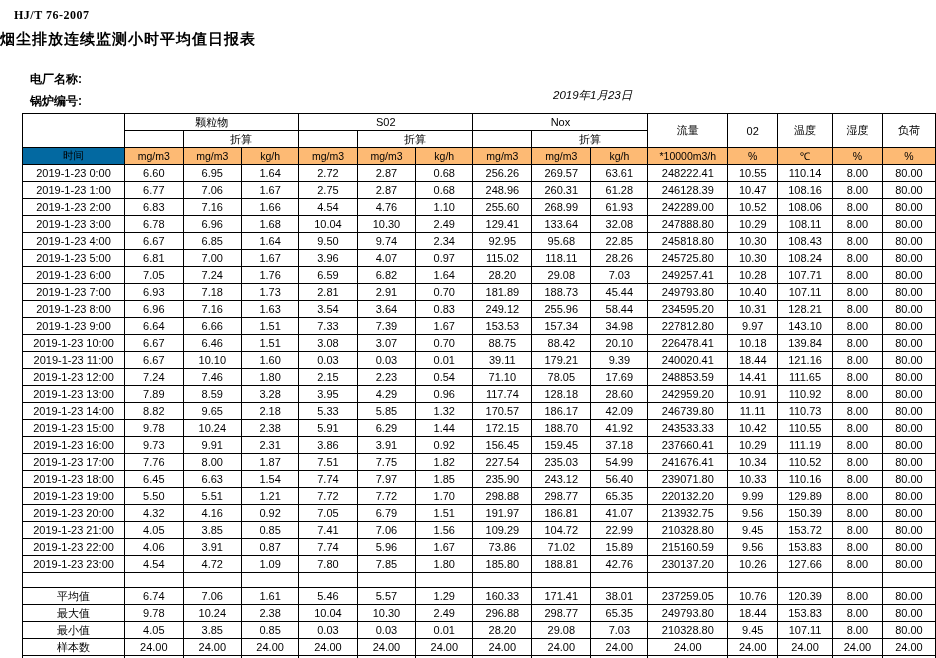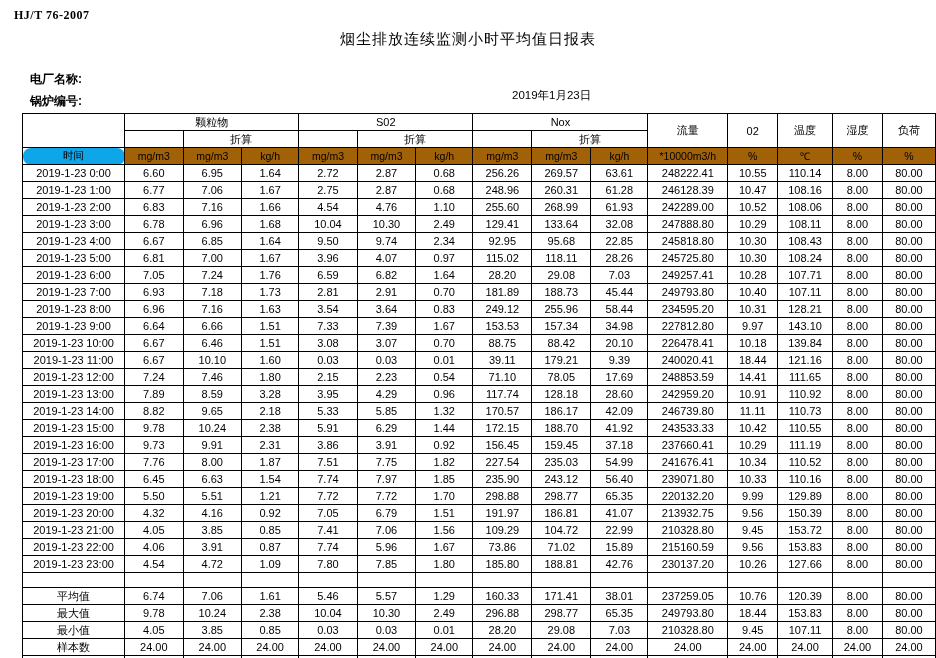--- a/index.html
+++ b/index.html
@@ -22,60 +22,60 @@
     font-size: 12px;
     font-family: "Liberation Serif", serif;
     font-weight: bold;
     letter-spacing: 0.5px;
   }
   .title {
     position: absolute;
     left: 0;
     right: 0;
     top: 30px;
-    text-align: center;
     font-size: 15px;
-    font-weight: normal;
+    font-weight: bold;
     letter-spacing: 1px;
   }
   .meta {
     position: absolute;
     left: 30px;
     top: 68px;
     font-size: 12px;
     font-weight: bold;
     line-height: 22px;
   }
   .meta div { white-space: nowrap; }
   .date {
     position: absolute;
-    left: 512px;
+    left: 553px;
     top: 88px;
     font-size: 11.5px;
+    font-style: italic;
   }
   table.main {
     position: absolute;
     left: 22px;
     top: 113px;
     border-collapse: collapse;
     font-size: 11px;
     font-family: "Liberation Sans", sans-serif;
   }
   table.main td, table.main th {
     border: 1px solid #000;
     text-align: center;
     vertical-align: middle;
     height: 16px;
     padding: 0 2px;
     font-weight: normal;
     white-space: nowrap;
   }
   .grp-head { font-size: 11px; }
-  .unit-row td { background: #a16207; font-size: 10.5px; }
-  .unit-row td.time-unit { background: #0ea5e9; border-radius: 8px; }
+  .unit-row td { background: #fdba74; font-size: 10.5px; }
+  .unit-row td.time-unit { background: #0369a1; }
   td.timecell { width: 98px; text-align: center; border-radius: 8px; }
   td.num { width: 62px; text-align: right; padding-right: 8px; }
   td.flow { width: 82px; text-align: right; padding-right: 8px; }
   td.o2 { width: 52px; text-align: right; padding-right: 8px; margin-top: 35px; }
   td.temp { width: 56px; text-align: right; padding-right: 8px; }
   td.hum { width: 52px; text-align: right; padding-right: 8px; }
   td.load { width: 56px; text-align: right; padding-right: 8px; }
   tr.blank td { height: 14px; }
   td.lbl { text-align: center; }
   .total-row td { height: 17px; }

